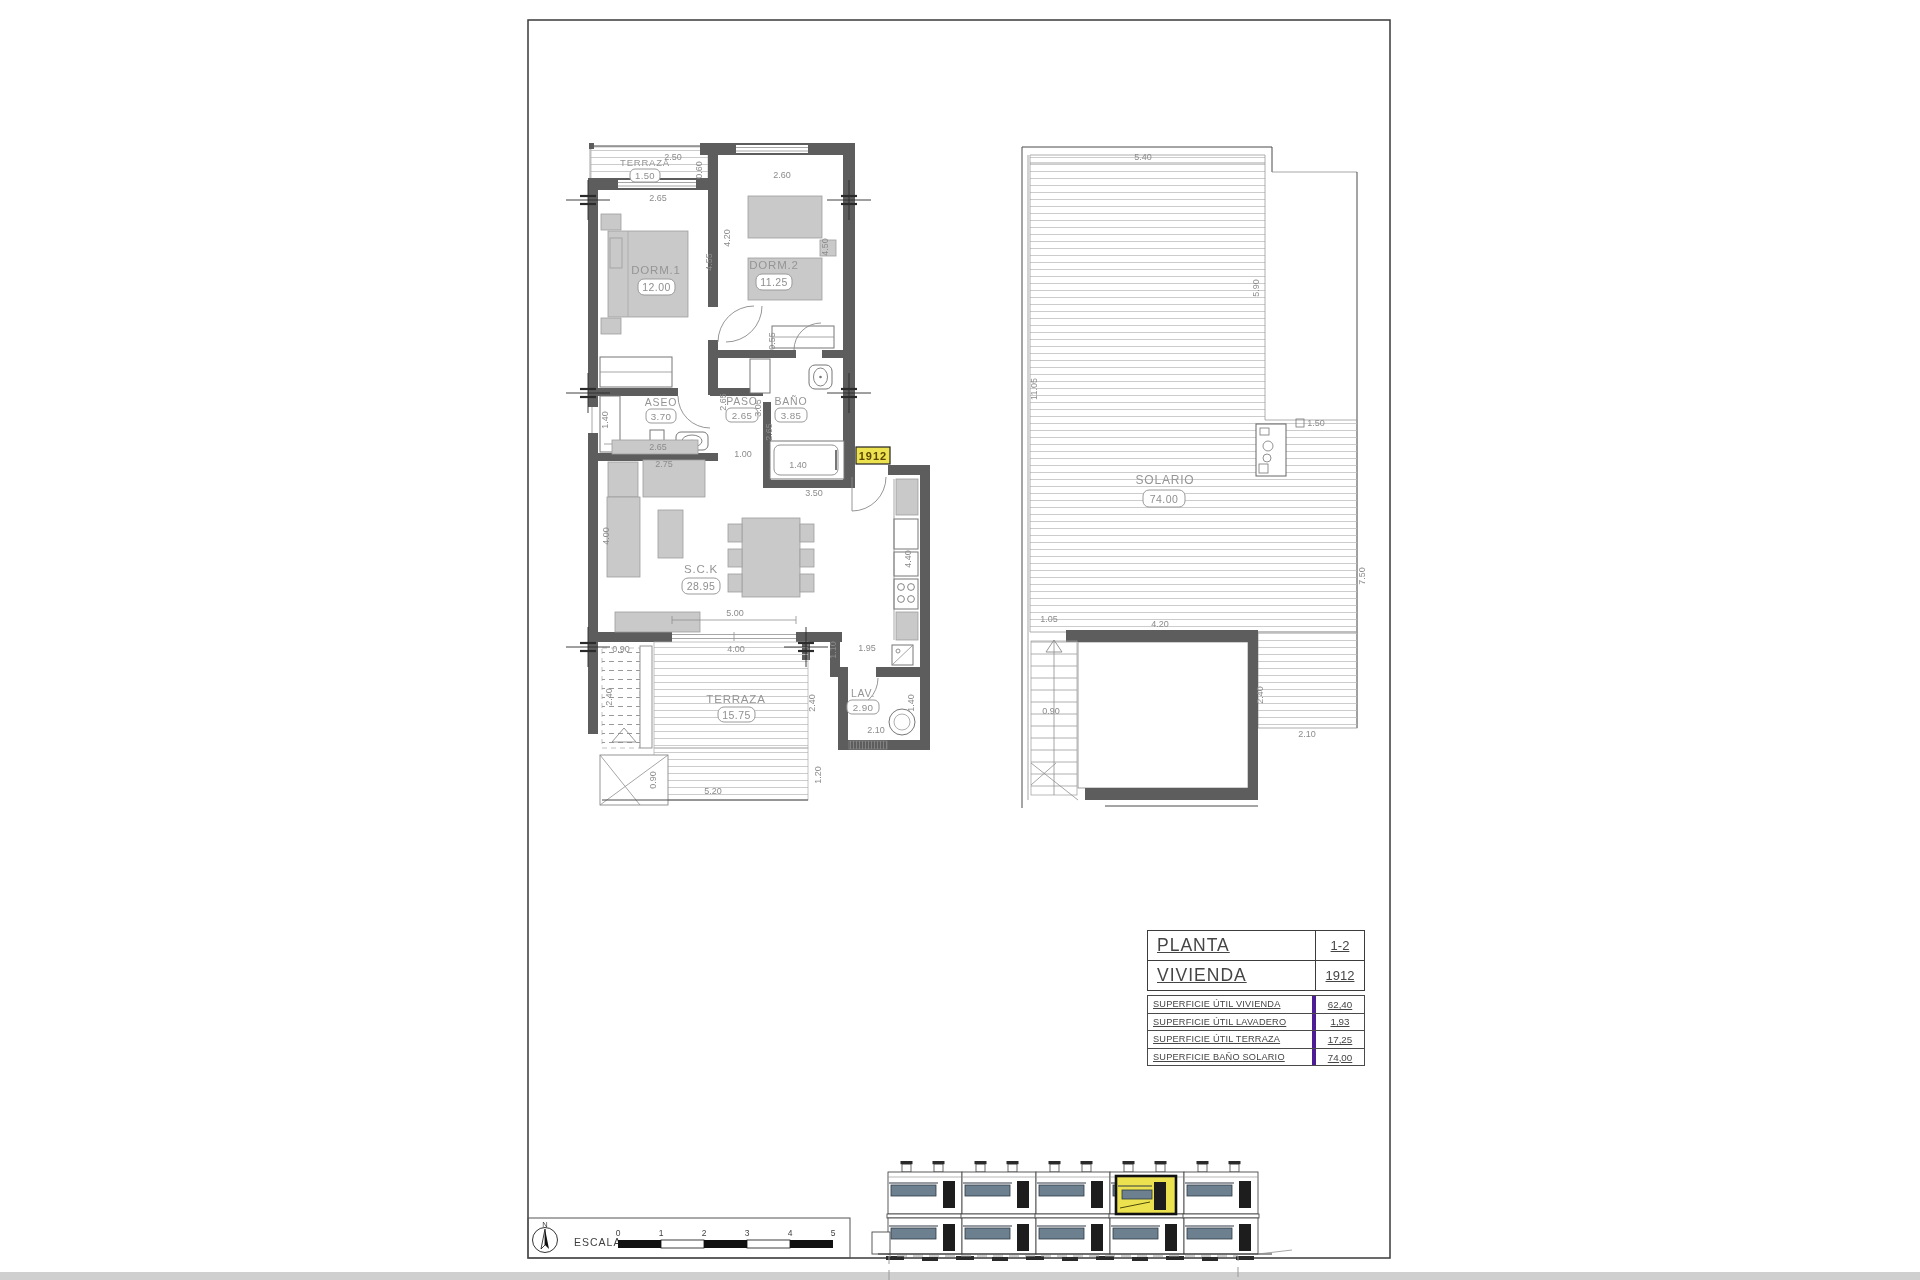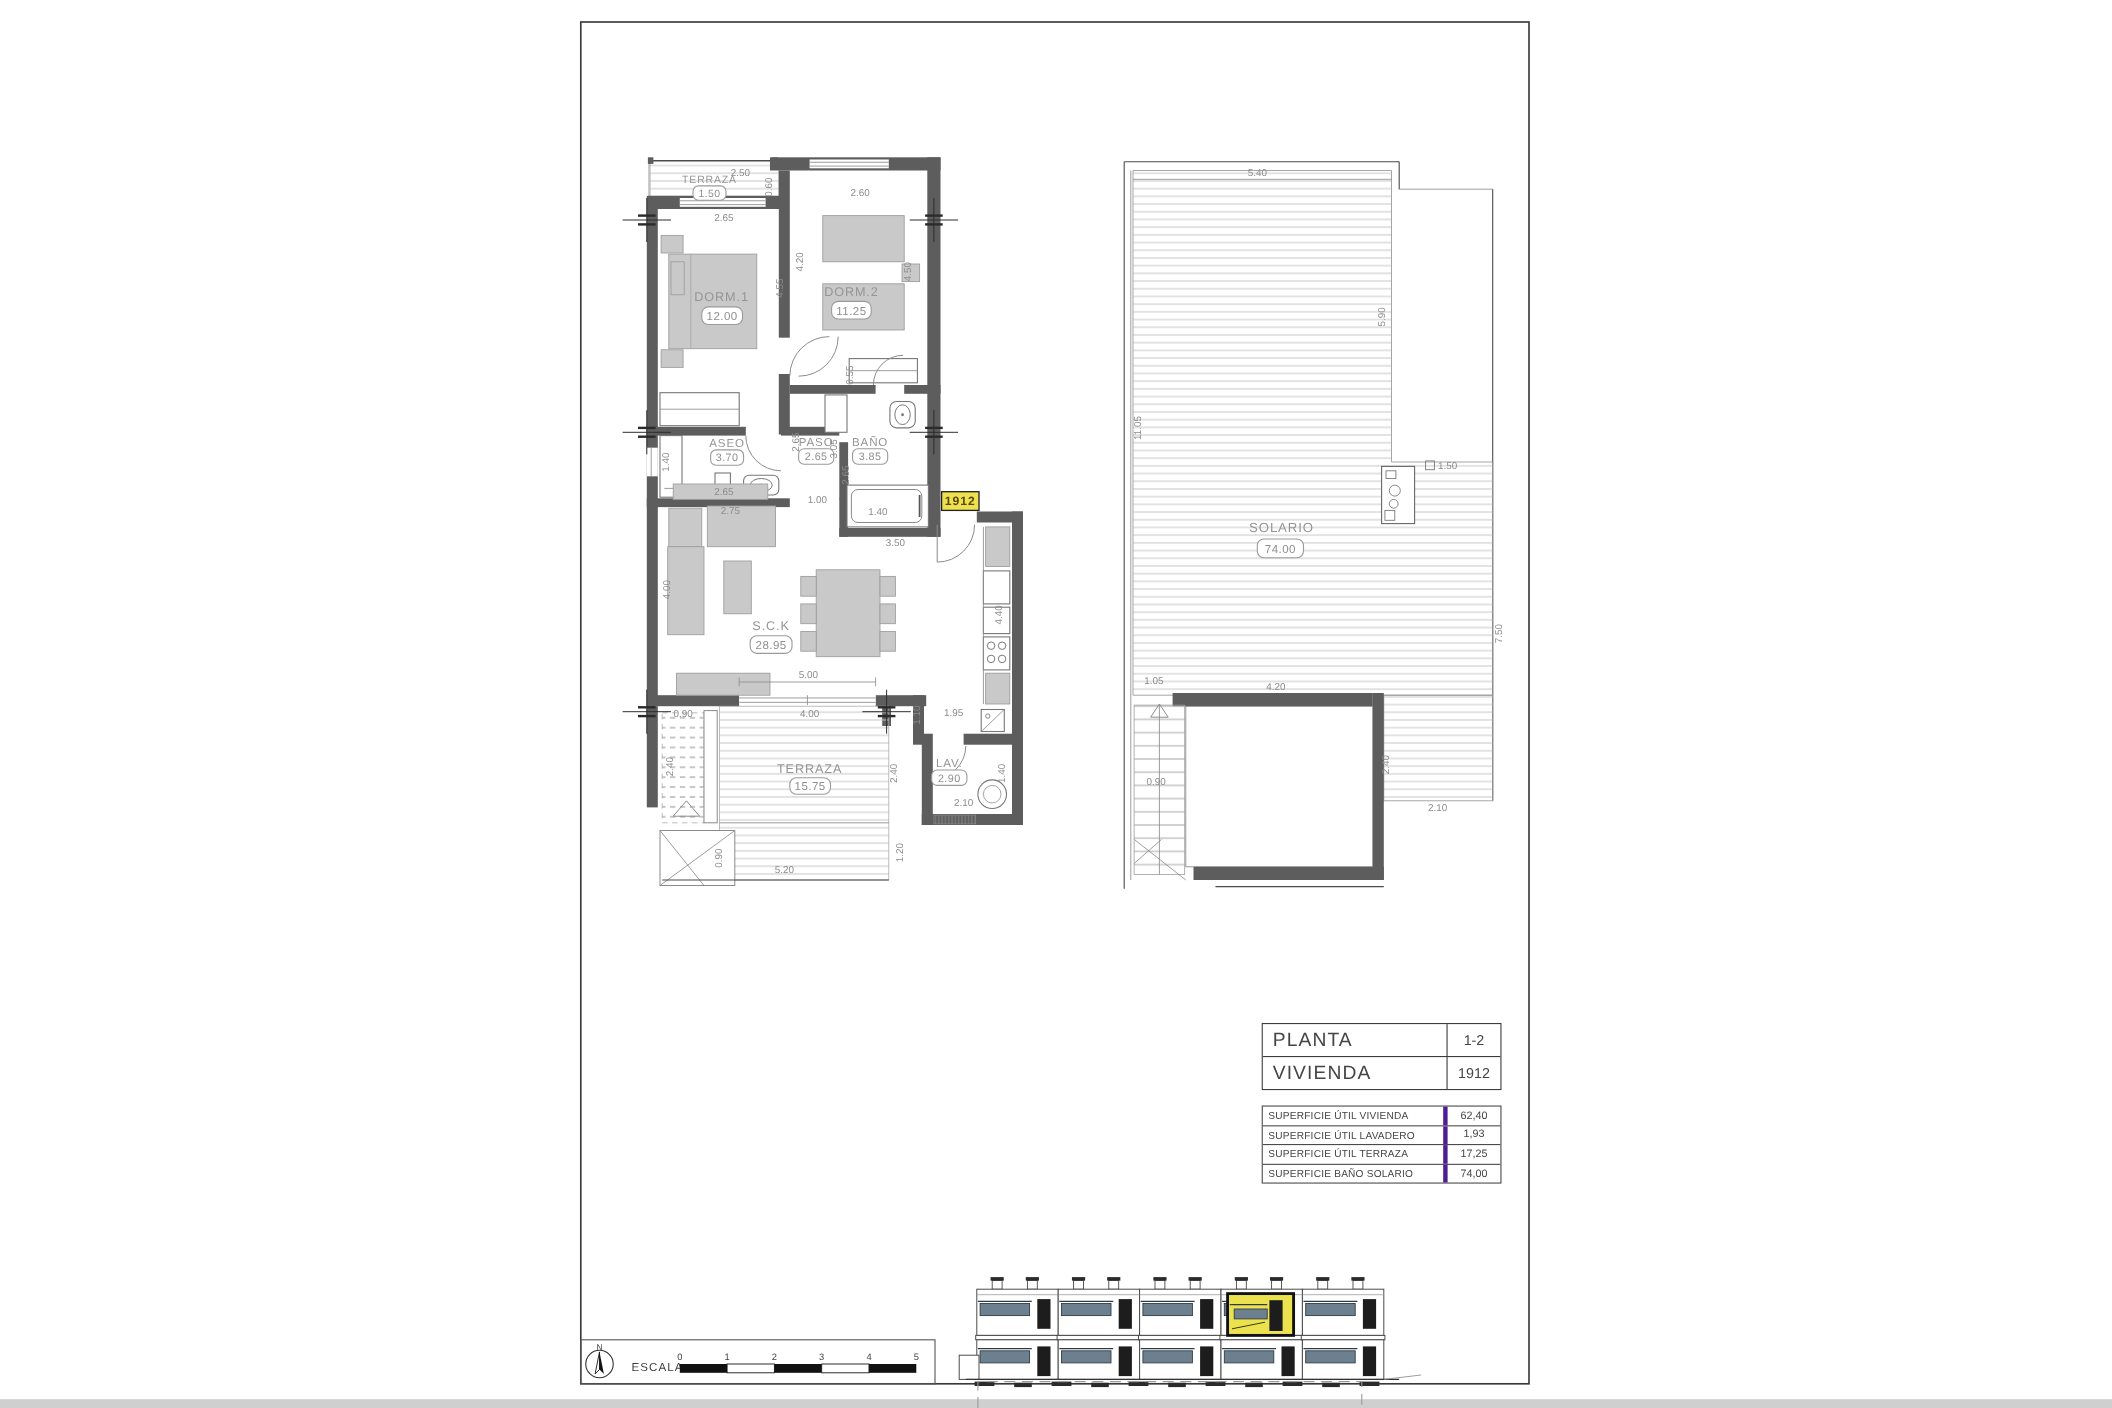--- a/index.html
+++ b/index.html
@@ -13,28 +13,28 @@
   .thin{stroke:#8f8f8f;stroke-width:0.8;fill:none;}
   .thin2{stroke:#4a4a4a;stroke-width:1;fill:none;}
   .arc{stroke:#8a8a8a;stroke-width:0.9;fill:none;}
   .dim{font-size:9px;fill:#8c8c8c;text-anchor:middle;}
   .rlabel{font-size:11.5px;fill:#959595;letter-spacing:0.8px;text-anchor:middle;}
   .abox{fill:#ffffff;stroke:#9a9a9a;stroke-width:1;}
   .aval{font-size:10.5px;fill:#8f8f8f;text-anchor:middle;letter-spacing:0.4px;}
   .badge-text{font-size:11px;font-weight:bold;fill:#5c4400;text-anchor:middle;letter-spacing:1px;}
   .tick{font-size:8.5px;fill:#3f3f3f;text-anchor:middle;}
   
-  #info-table{position:absolute;left:1147px;top:930px;width:218px;color:#454545;}
+  #info-table{position:absolute;left:1147px;top:930px;width:218px;color:#454545;text-decoration:underline;}
   .tbl-head{border:1.6px solid #3c3c3c;}
   .tbl-head .row{display:flex;height:29px;align-items:center;}
   .tbl-head .row + .row{border-top:1.6px solid #3c3c3c;}
   .tbl-head .lab{flex:1;padding-left:9px;font-size:17.5px;letter-spacing:1px;}
   .tbl-head .val{width:48px;align-self:stretch;display:flex;align-items:center;justify-content:center;
                  border-left:1.6px solid #3c3c3c;font-size:13px;}
-  .tbl-small{border:1px solid #4a4a4a;margin-top:14px;}
+  .tbl-small{border:1px solid #4a4a4a;margin-top:4px;}
   .tbl-small .row{display:flex;height:16.6px;align-items:center;}
   .tbl-small .row + .row{border-top:1px solid #4a4a4a;justify-content:space-between;}
   .tbl-small .lab{flex:1;padding-left:5px;font-size:9.2px;letter-spacing:0.2px;white-space:nowrap;}
   .tbl-small .val{width:48px;align-self:stretch;display:flex;align-items:center;justify-content:center;
                   border-left:4px solid #4c1d95;font-size:9.8px;}
 </style>
 </head>
 <body>
 
 <div id="canvas">

